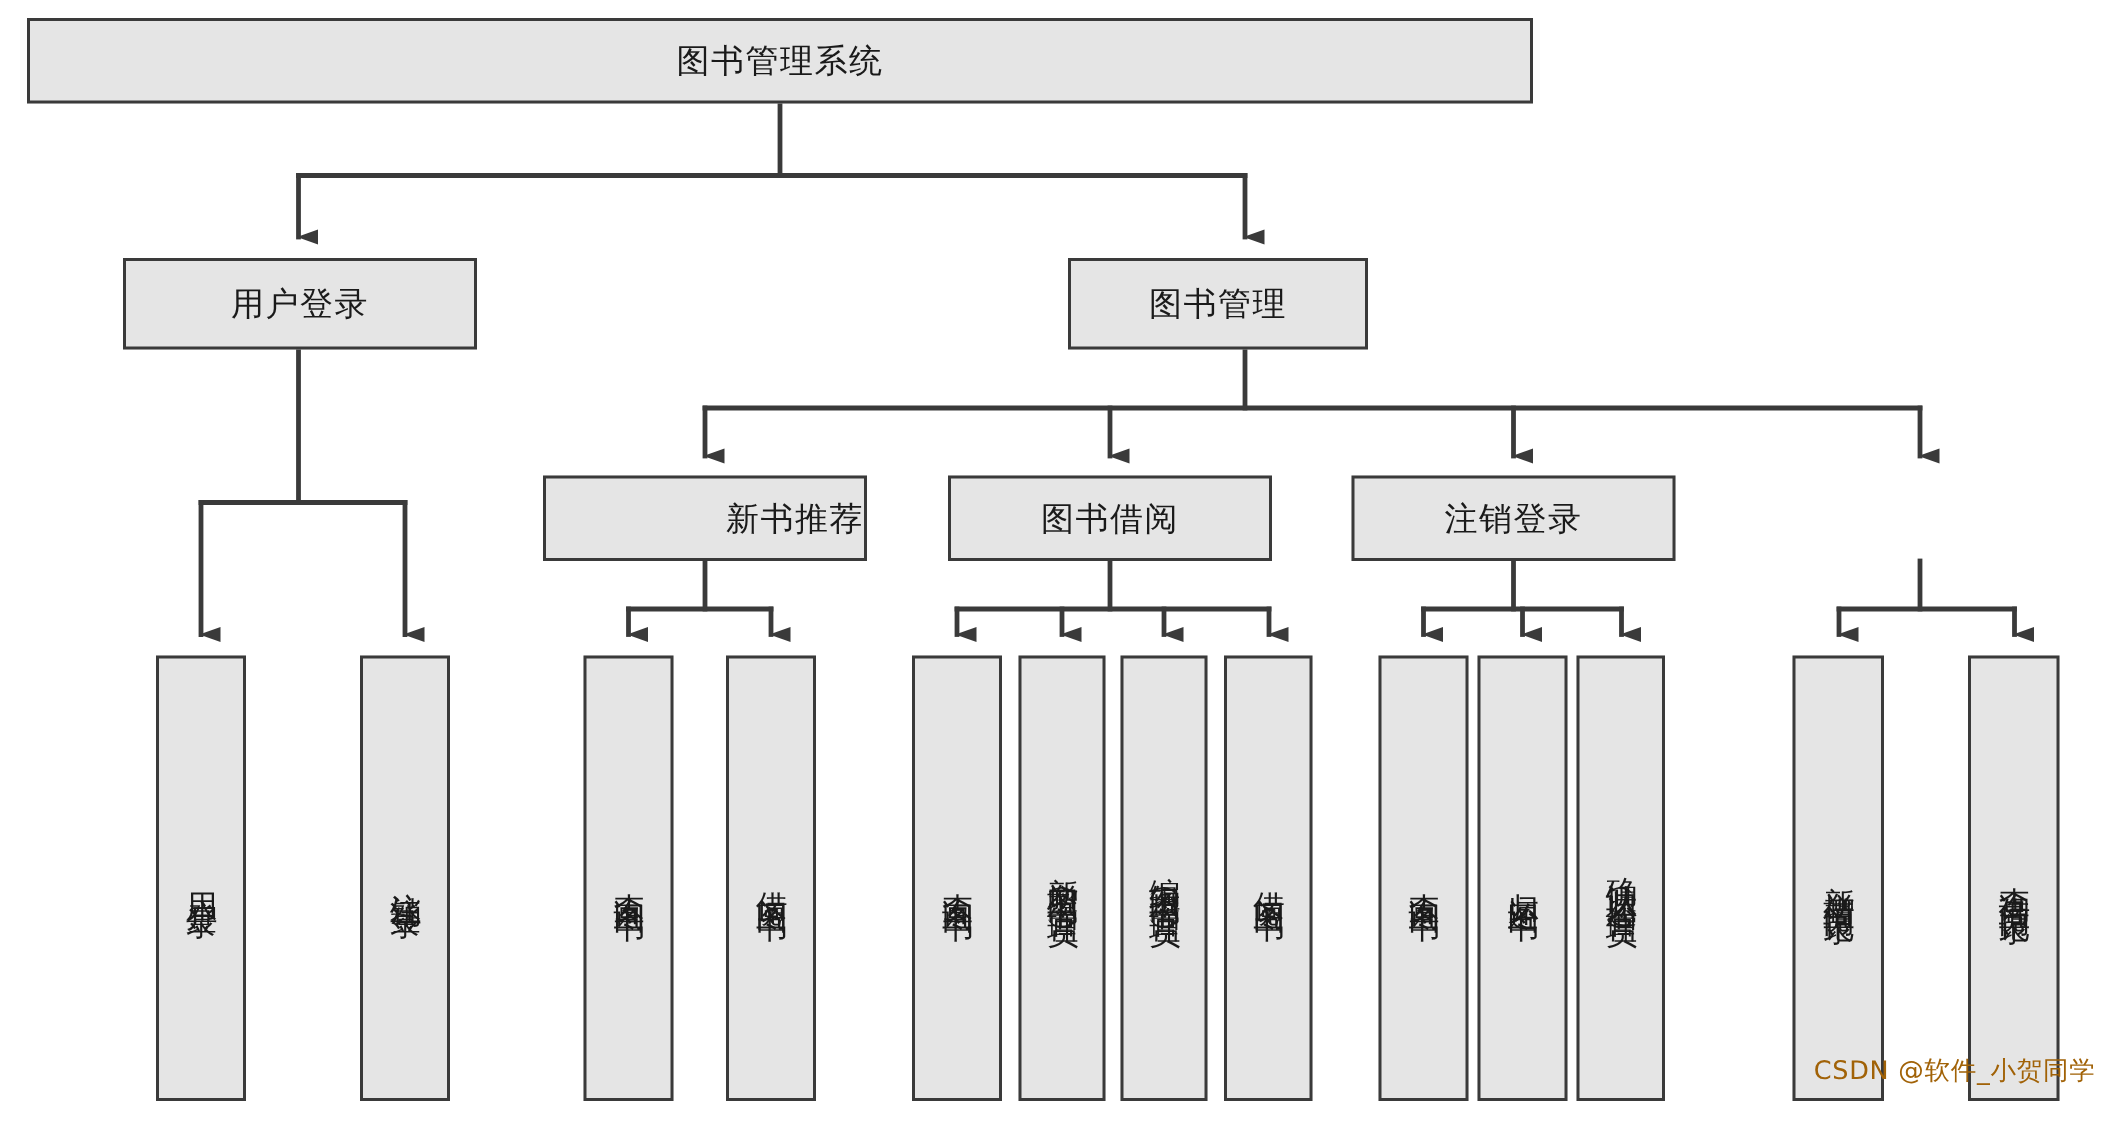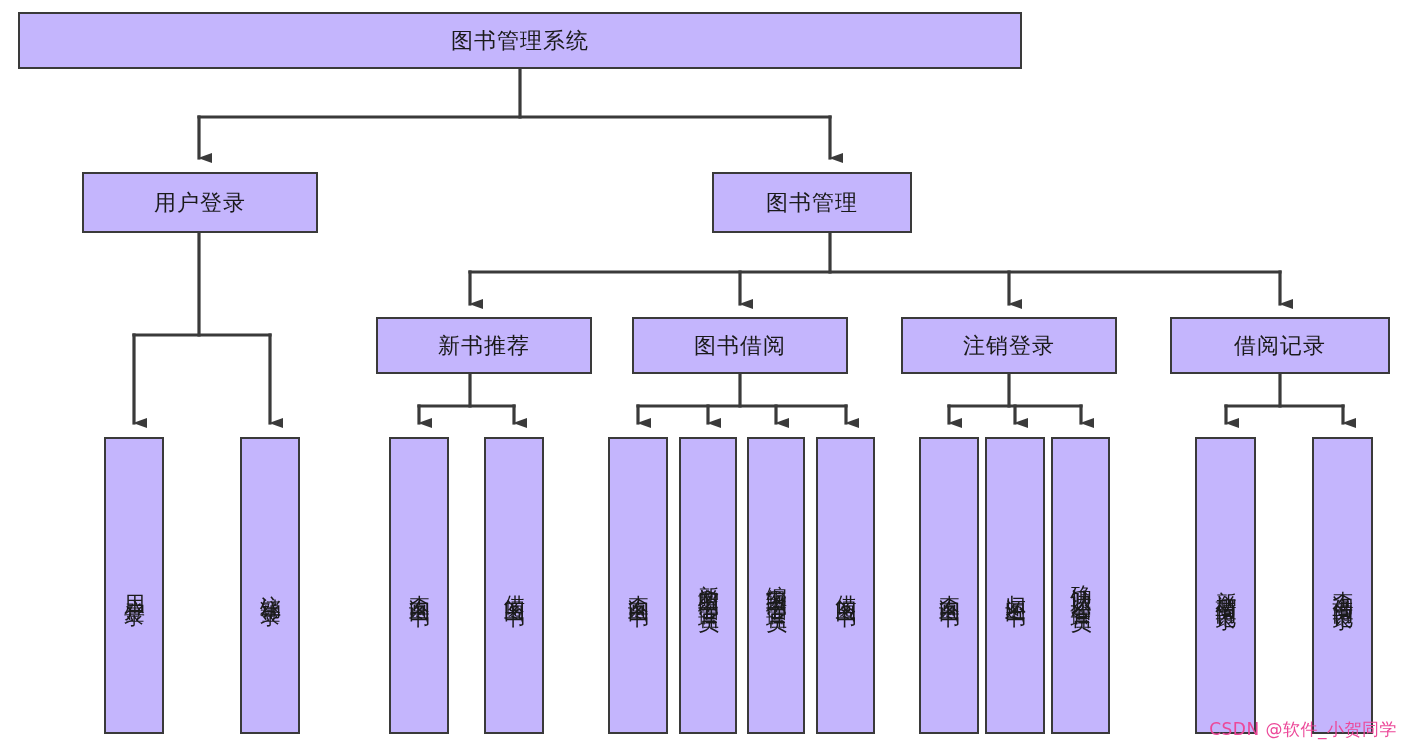--- a/index.html
+++ b/index.html
@@ -22,21 +22,21 @@
     position: absolute;
     left: 0;
     top: 0;
     width: 1405px;
     height: 747px;
     pointer-events: none;
   }
   .node {
     position: absolute;
     box-sizing: border-box;
-    background: #c4b5fd;
+    background: #e5e5e5;
     border: 2px solid #3a3a3a;
     display: flex;
     align-items: center;
     justify-content: center;
     color: #1a1a1a;
   }
   .node.horiz {
     font-size: 22px;
     letter-spacing: 1px;
   }
@@ -50,23 +50,23 @@
     line-height: 1.0;
     white-space: nowrap;
     text-align: center;
   }
   .node-label {
     white-space: nowrap;
   }
   #watermark {
     position: absolute;
     right: 8px;
-    bottom: 6px;
+    bottom: 22px;
     font-size: 17px;
-    color: #ec4899;
+    color: #a16207;
     letter-spacing: 0.5px;
     white-space: nowrap;
     user-select: none;
   }
 </style>
 </head>
 <body>
 
 <div id="diagram-root">
 
@@ -124,31 +124,28 @@
     <span class="node-label">图书管理系统</span>
   </div>
 
   <div class="node horiz" style="left:82px; top:172px; width:236px; height:61px;">
     <span class="node-label">用户登录</span>
   </div>
   <div class="node horiz" style="left:712px; top:172px; width:200px; height:61px;">
     <span class="node-label">图书管理</span>
   </div>
 
-  <div class="node horiz" style="left:376px; top:317px; width:216px; height:57px;">
+  <div class="node horiz" style="left:362px; top:317px; width:216px; height:57px;justify-content:flex-end;">
     <span class="node-label">新书推荐</span>
   </div>
   <div class="node horiz" style="left:632px; top:317px; width:216px; height:57px;">
     <span class="node-label">图书借阅</span>
   </div>
   <div class="node horiz" style="left:901px; top:317px; width:216px; height:57px;">
     <span class="node-label">注销登录</span>
-  </div>
-  <div class="node horiz" style="left:1170px; top:317px; width:220px; height:57px;">
-    <span class="node-label">借阅记录</span>
   </div>
 
   <div class="node vert" style="left:104px; top:437px; width:60px; height:297px;">
     <span class="vtext">用户登录</span>
   </div>
   <div class="node vert" style="left:240px; top:437px; width:60px; height:297px;">
     <span class="vtext">注销登录</span>
   </div>
   <div class="node vert" style="left:389px; top:437px; width:60px; height:297px;">
     <span class="vtext">查询图书</span>

